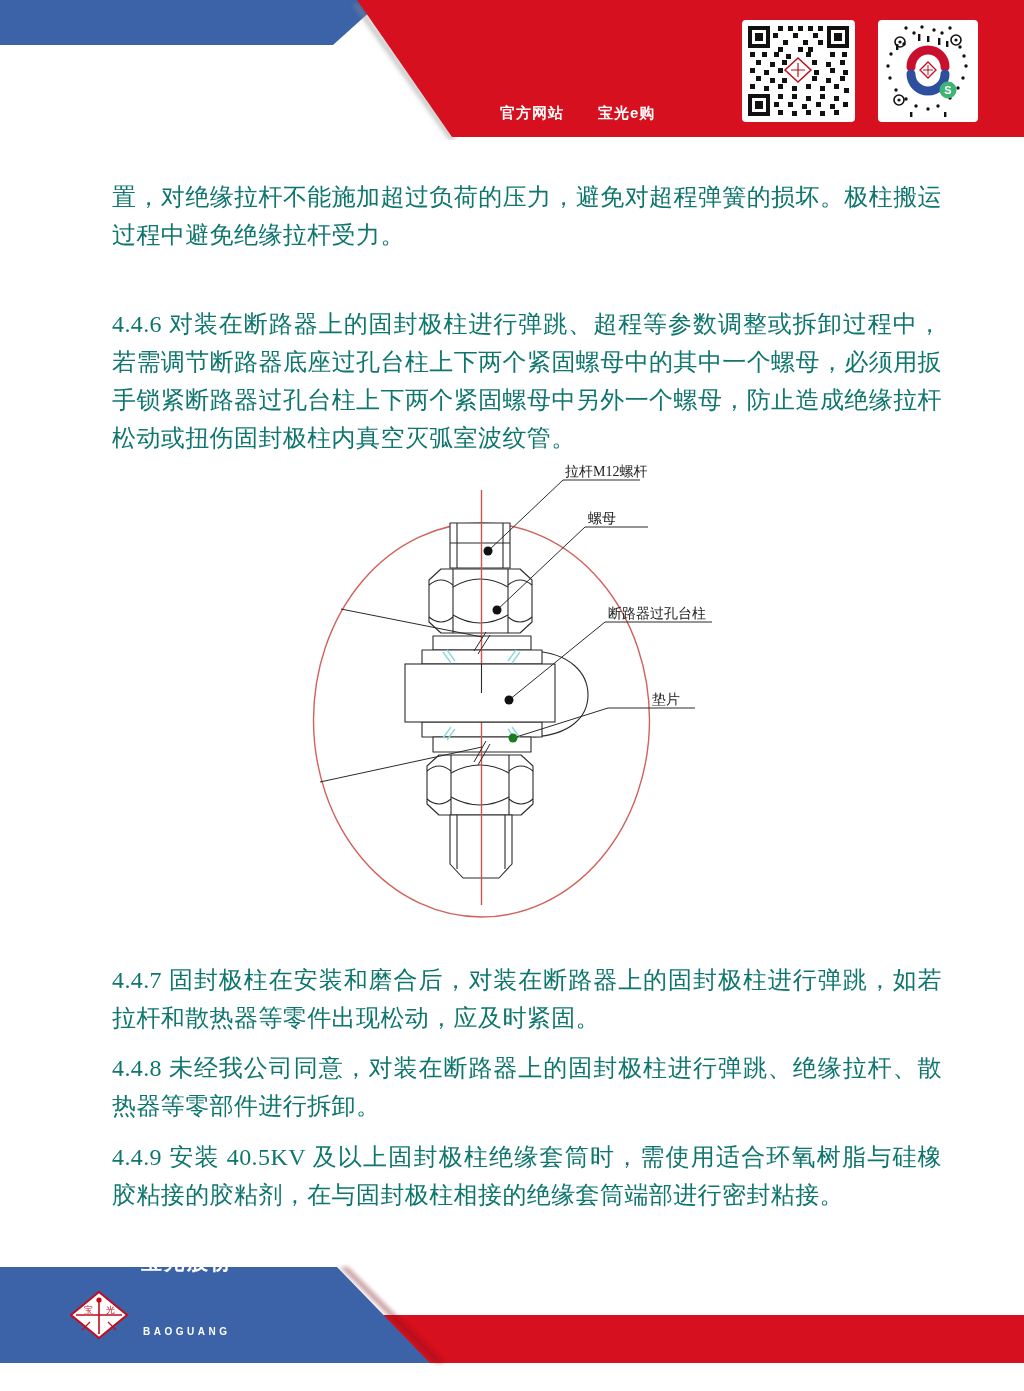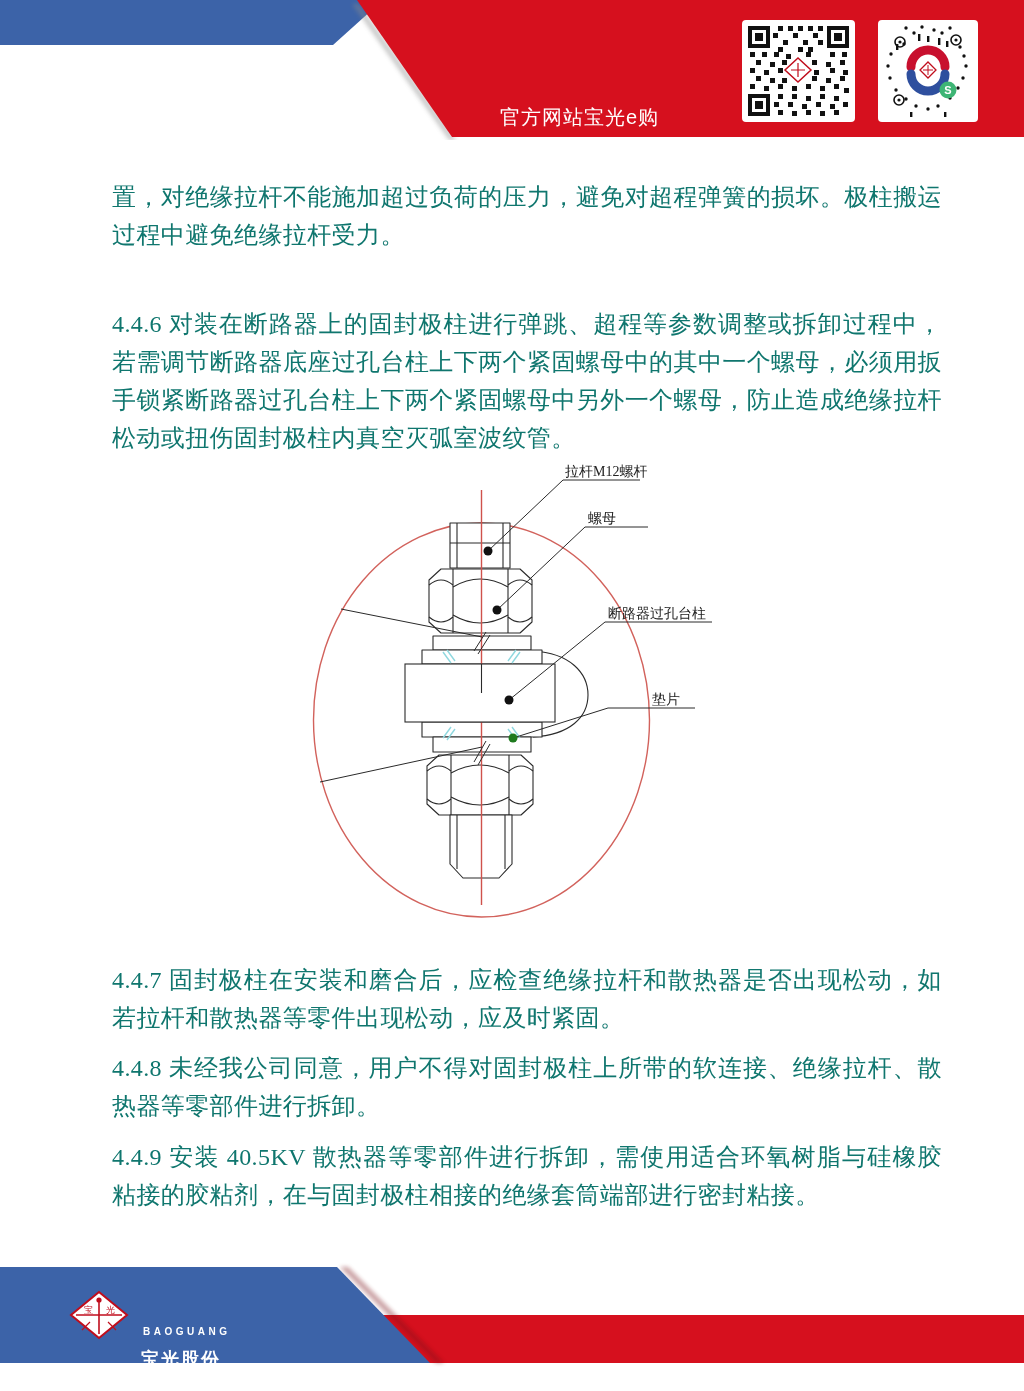--- a/index.html
+++ b/index.html
@@ -1,34 +1,34 @@
 <!DOCTYPE html>
 <html><head>
 <meta charset="utf-8">
 <style>
   html,body{margin:0;padding:0;background:#e8e8e8;}
   .page{position:relative;width:1024px;height:1391px;background:#ffffff;overflow:hidden;
         font-family:"Liberation Serif","DejaVu Serif",serif;}
   svg{display:block;}
-  .hdr-nav{position:absolute;top:104px;left:500px;display:flex;
+  .hdr-nav{position:absolute;top:104px;left:500px;display:flex;gap:34px;
            font-family:"Liberation Sans","DejaVu Sans",sans-serif;
-           font-size:20px;font-weight:normal;color:#ffffff;letter-spacing:1px;}
+           font-size:15px;font-weight:bold;color:#ffffff;letter-spacing:1px;}
   .para{position:absolute;left:112px;width:830px;font-size:24px;line-height:38px;
         color:#0f766e;text-align:justify;letter-spacing:0.4px;}
   .p1{top:178px;}
   .p446{top:265px;margin-top:40px;}
   .p447{top:961px;}
   .p448{top:1049px;}
   .p449{top:1138px;}
   .diagram-svg{position:absolute;left:300px;top:445px;}
   .header-svg{position:absolute;left:0;top:0;}
   .footer-svg{position:absolute;left:0;top:1260px;}
-  .ftr-cn{position:absolute;left:141px;top:1344px;color:#ffffff;
-          font-family:Liberation Sans, sans-serif;
-          font-size:18px;font-weight:bold;letter-spacing:2px;line-height:30px;}
+  .ftr-cn{position:absolute;left:141px;top:1249px;color:#ffffff;
+          font-family:Liberation Mono, monospace;
+          font-size:21px;font-weight:bold;letter-spacing:2px;line-height:30px;}
   .ftr-en{position:absolute;left:143px;top:1324px;color:#ffffff;
           font-family:"Liberation Sans","DejaVu Sans",sans-serif;
           font-size:10px;font-weight:bold;letter-spacing:3.5px;line-height:15px;}
   .dlabel{font-family:"Liberation Serif","DejaVu Serif",serif;font-size:14px;fill:#222222;}
 </style>
 </head>
 <body>
 
 <div class="page">
 
@@ -136,23 +136,23 @@
     </g>
   </svg>
 
   <div class="hdr-nav">
     <span>官方网站</span>
     <span>宝光e购</span>
   </div>
 
   <div class="para p1">置，对绝缘拉杆不能施加超过负荷的压力，避免对超程弹簧的损坏。极柱搬运过程中避免绝缘拉杆受力。</div>
   <div class="para p446">4.4.6 对装在断路器上的固封极柱进行弹跳、超程等参数调整或拆卸过程中，若需调节断路器底座过孔台柱上下两个紧固螺母中的其中一个螺母，必须用扳手锁紧断路器过孔台柱上下两个紧固螺母中另外一个螺母，防止造成绝缘拉杆松动或扭伤固封极柱内真空灭弧室波纹管。</div>
-  <div class="para p447">4.4.7 固封极柱在安装和磨合后，应检查绝缘拉杆和散热器是否出现松动，如若拉杆和散热器等零件出现松动，应及时紧固。</div>
-  <div class="para p448">4.4.8 未经我公司同意，用户不得对固封极柱上所带的软连接、绝缘拉杆、散热器等零部件进行拆卸。</div>
-  <div class="para p449">4.4.9 安装 40.5KV 散热器等零部件进行拆卸，需使用适合环氧树脂与硅橡胶粘接的胶粘剂，在与固封极柱相接的绝缘套筒端部进行密封粘接。</div>
+  <div class="para p447">4.4.7 固封极柱在安装和磨合后，对装在断路器上的固封极柱进行弹跳，如若拉杆和散热器等零件出现松动，应及时紧固。</div>
+  <div class="para p448">4.4.8 未经我公司同意，对装在断路器上的固封极柱进行弹跳、绝缘拉杆、散热器等零部件进行拆卸。</div>
+  <div class="para p449">4.4.9 安装 40.5KV 及以上固封极柱绝缘套筒时，需使用适合环氧树脂与硅橡胶粘接的胶粘剂，在与固封极柱相接的绝缘套筒端部进行密封粘接。</div>
 
   <svg class="diagram-svg" width="430" height="490" viewBox="0 0 430 490">
 
     <ellipse cx="181.5" cy="275" rx="168" ry="197" fill="none" stroke="#d2625c" stroke-width="1.4"></ellipse>
 
     <g fill="#ffffff" stroke="#2a2a2a" stroke-width="1.1" stroke-linejoin="round">
 
       <g>
         <rect x="150" y="78" width="60" height="45"></rect>
         <path d="M157 78v45M203 78v45M150 98h60" fill="none"></path>

